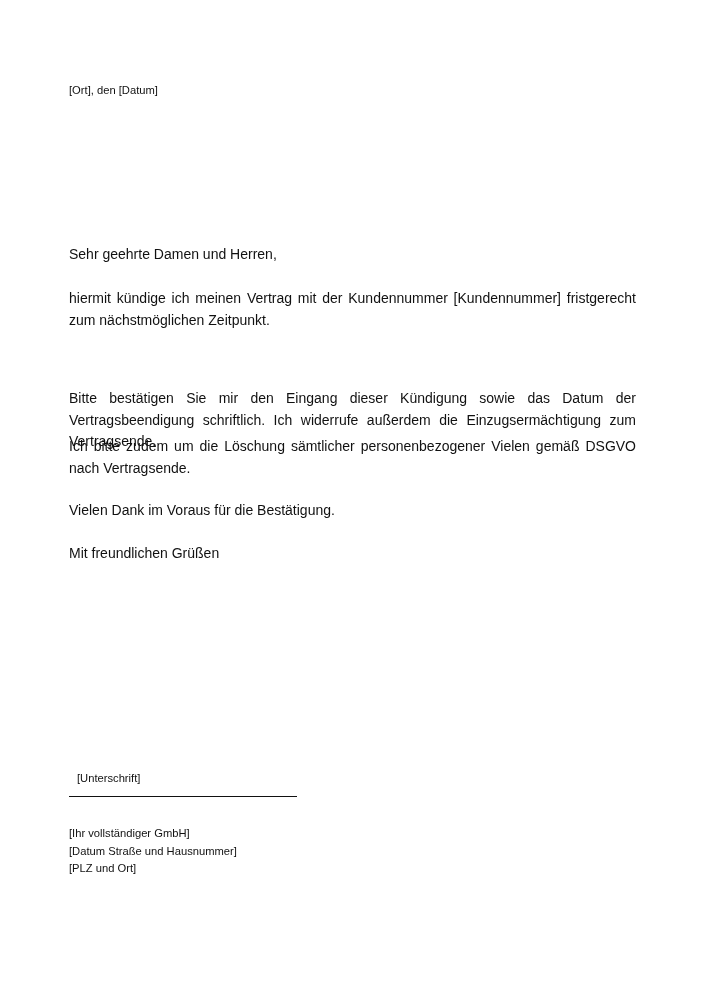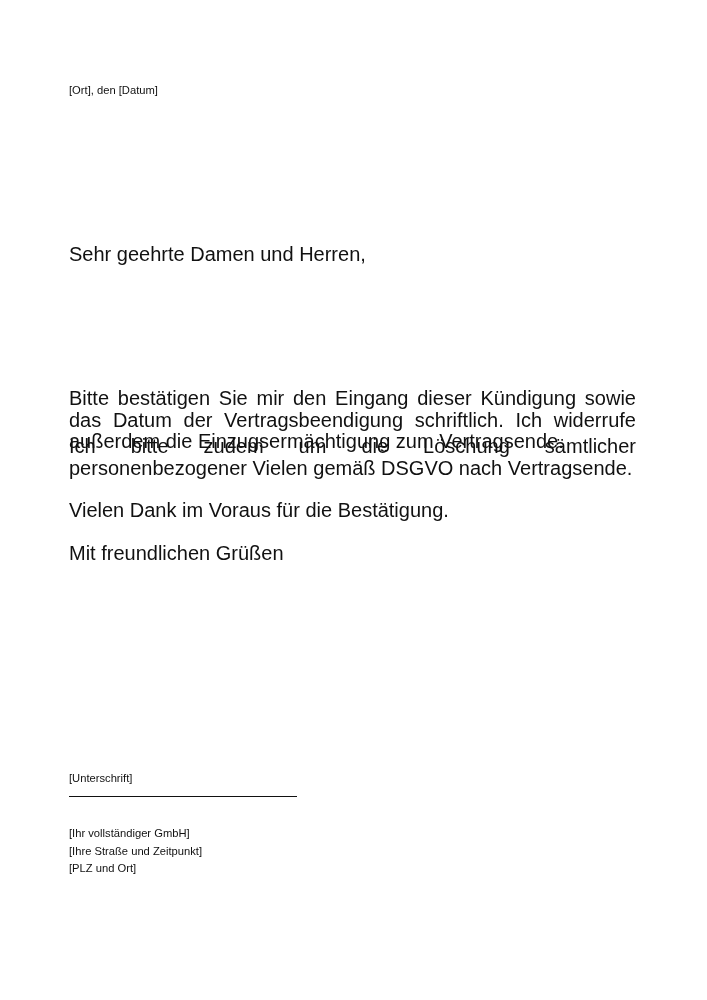--- a/index.html
+++ b/index.html
@@ -29,34 +29,34 @@
       line-height: 18px;
       white-space: nowrap;
     }
     .date-line { top: 81px; }
     .recipient { top: 130px; }
     .recipient div { height: 18px; }
     .body-text {
       position: absolute;
       left: 69px;
       width: 567px;
-      font-size: 20px;
+      font-size: 14px;
       line-height: 21.5px;
     }
     .justify {
       text-align: justify;
       text-align-last: left;
     }
     .salutation { top: 244px; }
     .para1 { top: 288px; }
     .para2 { top: 351px; margin-top: 37px; }
     .para3 { top: 436px; }
     .thanks { top: 500px; }
     .closing { top: 543px; }
-    .sig-label { top: 769px; }
+    .sig-label { top: 769px; margin-left: 8px; }
     .sig-line {
       position: absolute;
       left: 69px;
       top: 796px;
       width: 228px;
       height: 0;
       border-top: 1.6px solid #111111;
     }
     .sender { top: 824px; }
     .sender div { height: 17.5px; }
@@ -64,32 +64,33 @@
 </head>
 <body>
 
 <div class="page">
 
   <div class="small date-line">[Ort], den [Datum]</div>
 
 
   <div class="body-text salutation">Sehr geehrte Damen und Herren,</div>
 
+  <div class="body-text justify para1">hiermit kündige ich meinen Vertrag mit der Kundennummer [Kundennummer] fristgerecht zum nächstmöglichen Zeitpunkt.</div>
 
   <div class="body-text justify para2">Bitte bestätigen Sie mir den Eingang dieser Kündigung sowie das Datum der Vertragsbeendigung schriftlich. Ich widerrufe außerdem die Einzugsermächtigung zum Vertragsende.</div>
 
   <div class="body-text justify para3">Ich bitte zudem um die Löschung sämtlicher personenbezogener Vielen gemäß DSGVO nach Vertragsende.</div>
 
   <div class="body-text thanks">Vielen Dank im Voraus für die Bestätigung.</div>
 
   <div class="body-text closing">Mit freundlichen Grüßen</div>
 
   <div class="small sig-label">[Unterschrift]</div>
 
   <div class="sig-line"></div>
 
   <div class="small sender">
     <div>[Ihr vollständiger GmbH]</div>
-    <div>[Ihre Straße und Zeitpunkt]</div>
+    <div>[Datum Straße und Hausnummer]</div>
     <div>[PLZ und Ort]</div>
   </div>
 
 </div>
 
 </body></html>

